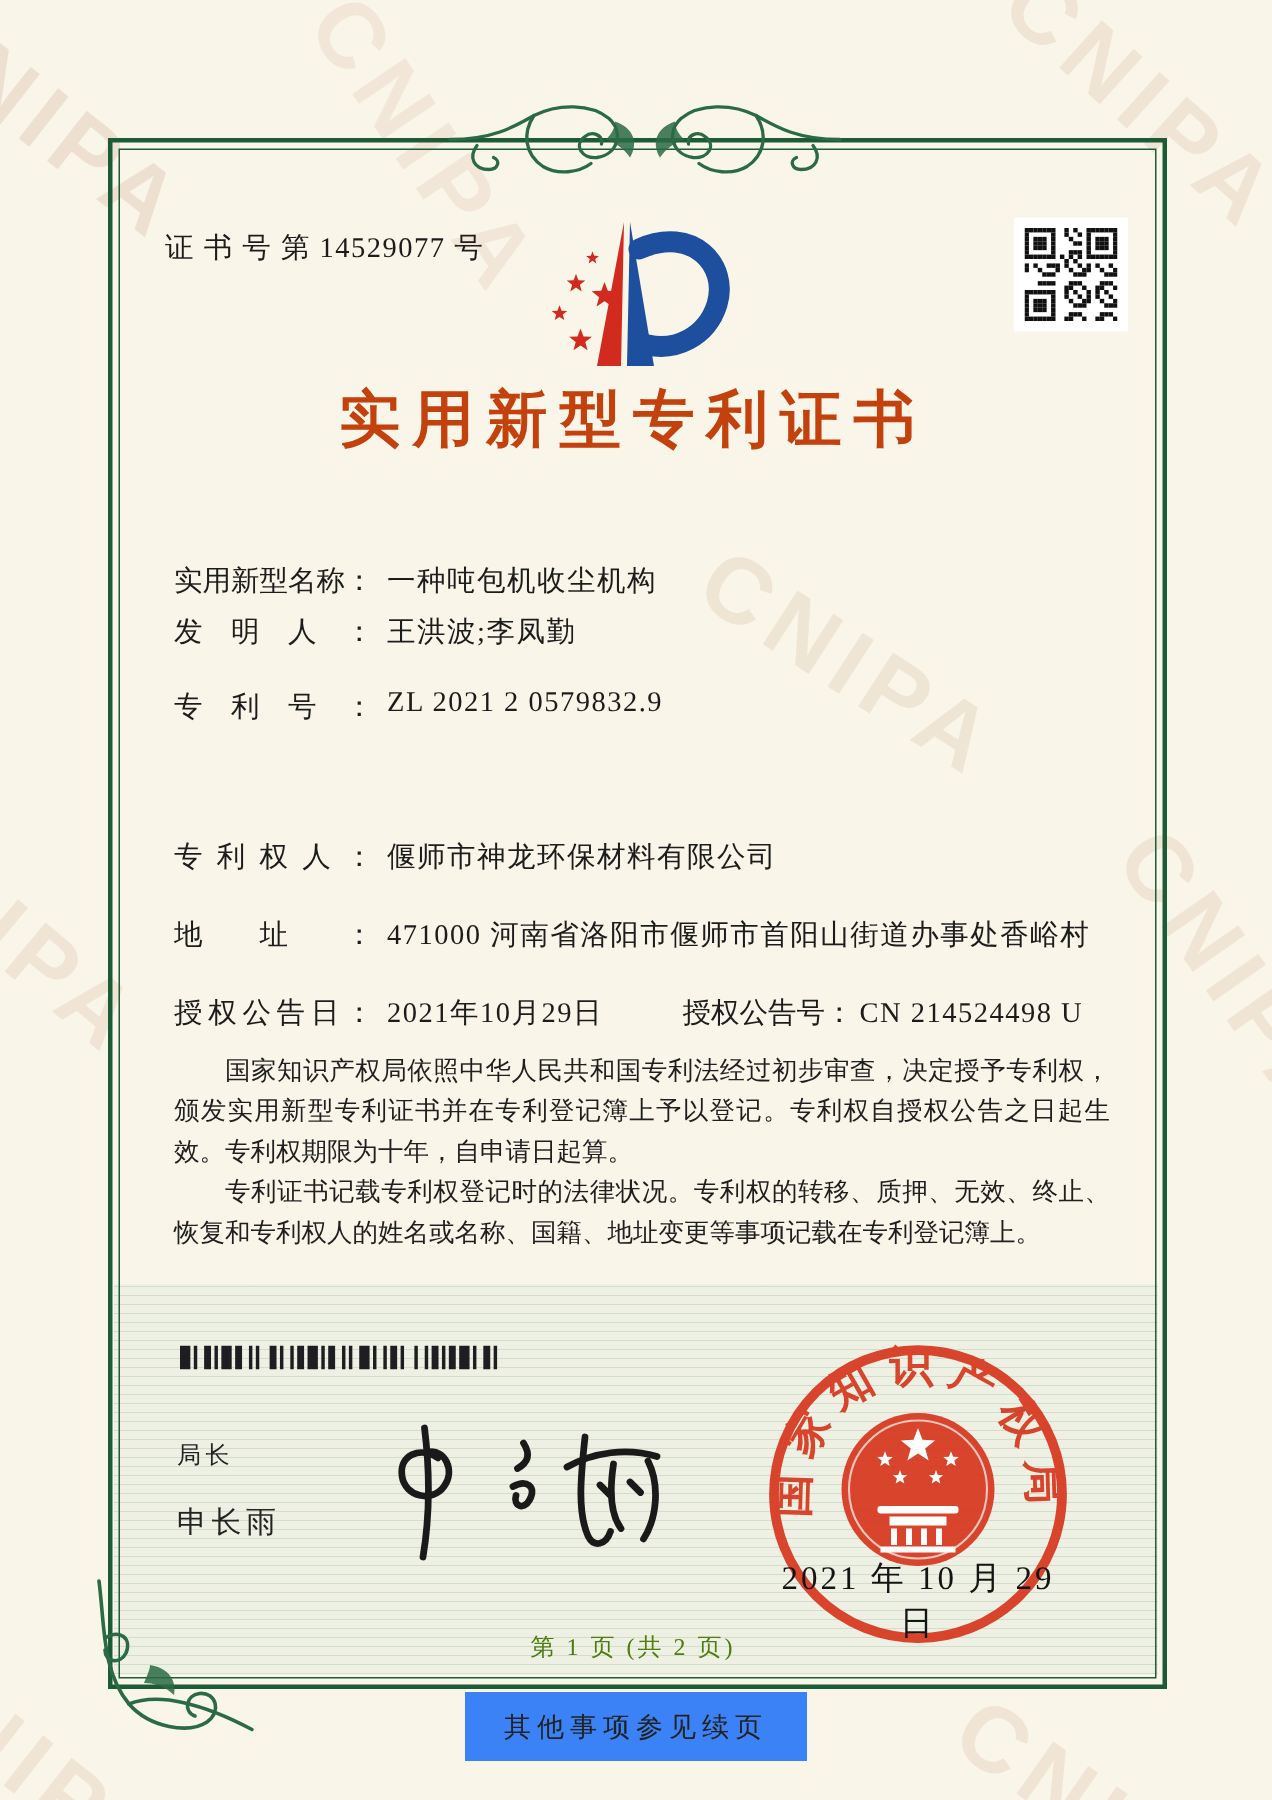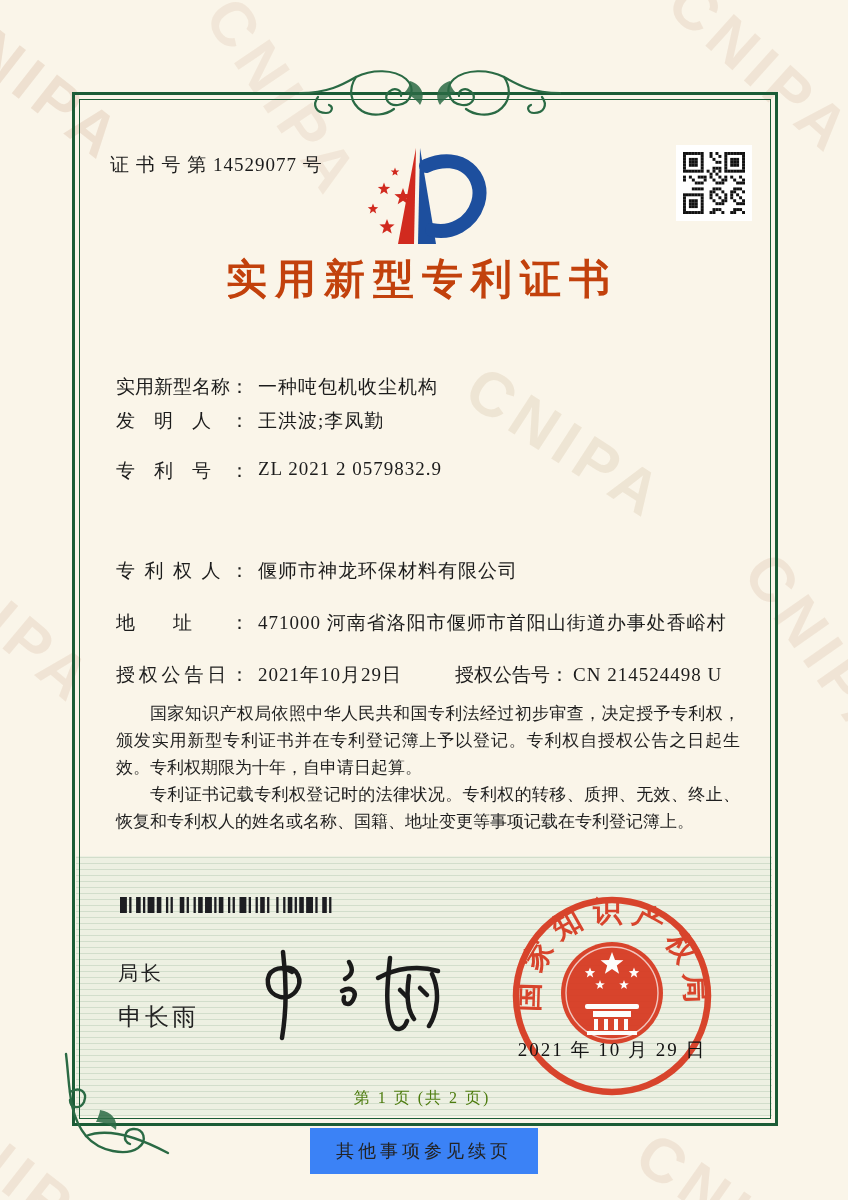--- a/index.html
+++ b/index.html
@@ -42,29 +42,29 @@
   .fvalue{margin-left:9px;letter-spacing:1px;}
   .fpair2{position:absolute;left:339px;top:0;}
   .fpair2 .fvalue{margin-left:4px;}
 
   .paras{position:absolute;left:116px;top:700px;width:624px;z-index:3;
          font-size:17px;line-height:27px;color:#1f1f1f;text-align:justify;}
   .paras p{margin:0;text-indent:2em;}
 
   .barcode{position:absolute;left:120px;top:897px;z-index:3;}
 
-  .signer-title{position:absolute;left:118px;top:960px;z-index:3;font-size:20px;letter-spacing:3px;
+  .signer-title{position:absolute;left:118px;top:960px;z-index:3;font-size:16px;letter-spacing:3px;
          color:#232323;font-family:"Liberation Sans","DejaVu Sans",sans-serif;}
-  .signer-name{position:absolute;left:118px;top:1001px;z-index:3;font-size:24px;letter-spacing:3px;
+  .signer-name{position:absolute;left:118px;top:1001px;z-index:3;font-size:20px;letter-spacing:3px;
          color:#232323;font-family:"Liberation Sans","DejaVu Sans",sans-serif;}
   .sig{position:absolute;left:246px;top:946px;z-index:3;}
 
   .seal{position:absolute;left:506px;top:890px;z-index:4;opacity:.93;}
   .seal-date{position:absolute;left:506px;top:1037px;width:212px;z-index:5;text-align:center;
-         font-size:19px;letter-spacing:2px;color:#141414;}
+         font-size:22px;letter-spacing:2px;color:#141414;}
 
   .page-indicator{position:absolute;left:72px;top:1088px;width:700px;z-index:3;text-align:center;
          font-size:16px;letter-spacing:2px;color:#4d7c0f;}
 
   .cont-note{position:absolute;left:50%;top:1128px;transform:translateX(-50%);z-index:3;
          background:#3b82f6;padding:11px 26px;font-size:18px;letter-spacing:4px;color:#222;white-space:nowrap;}
 </style>
 </head>
 <body>
 

